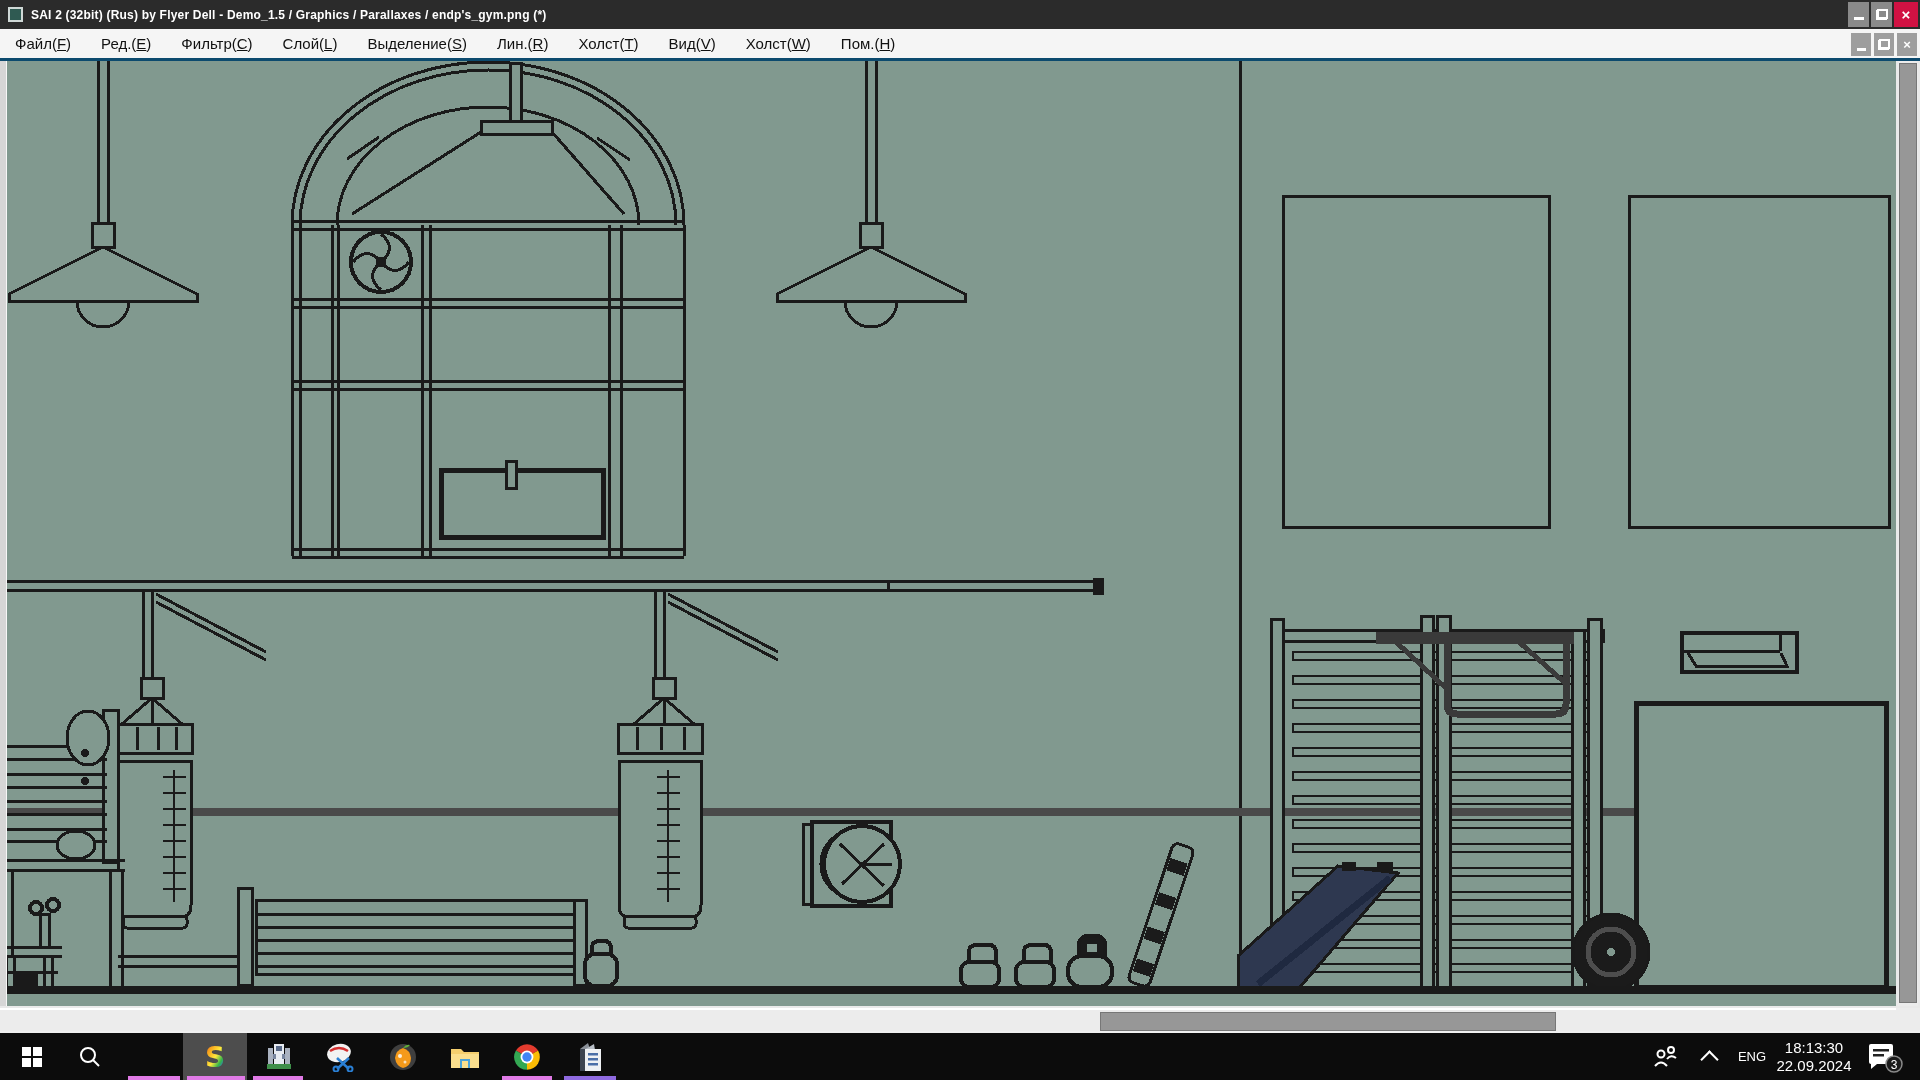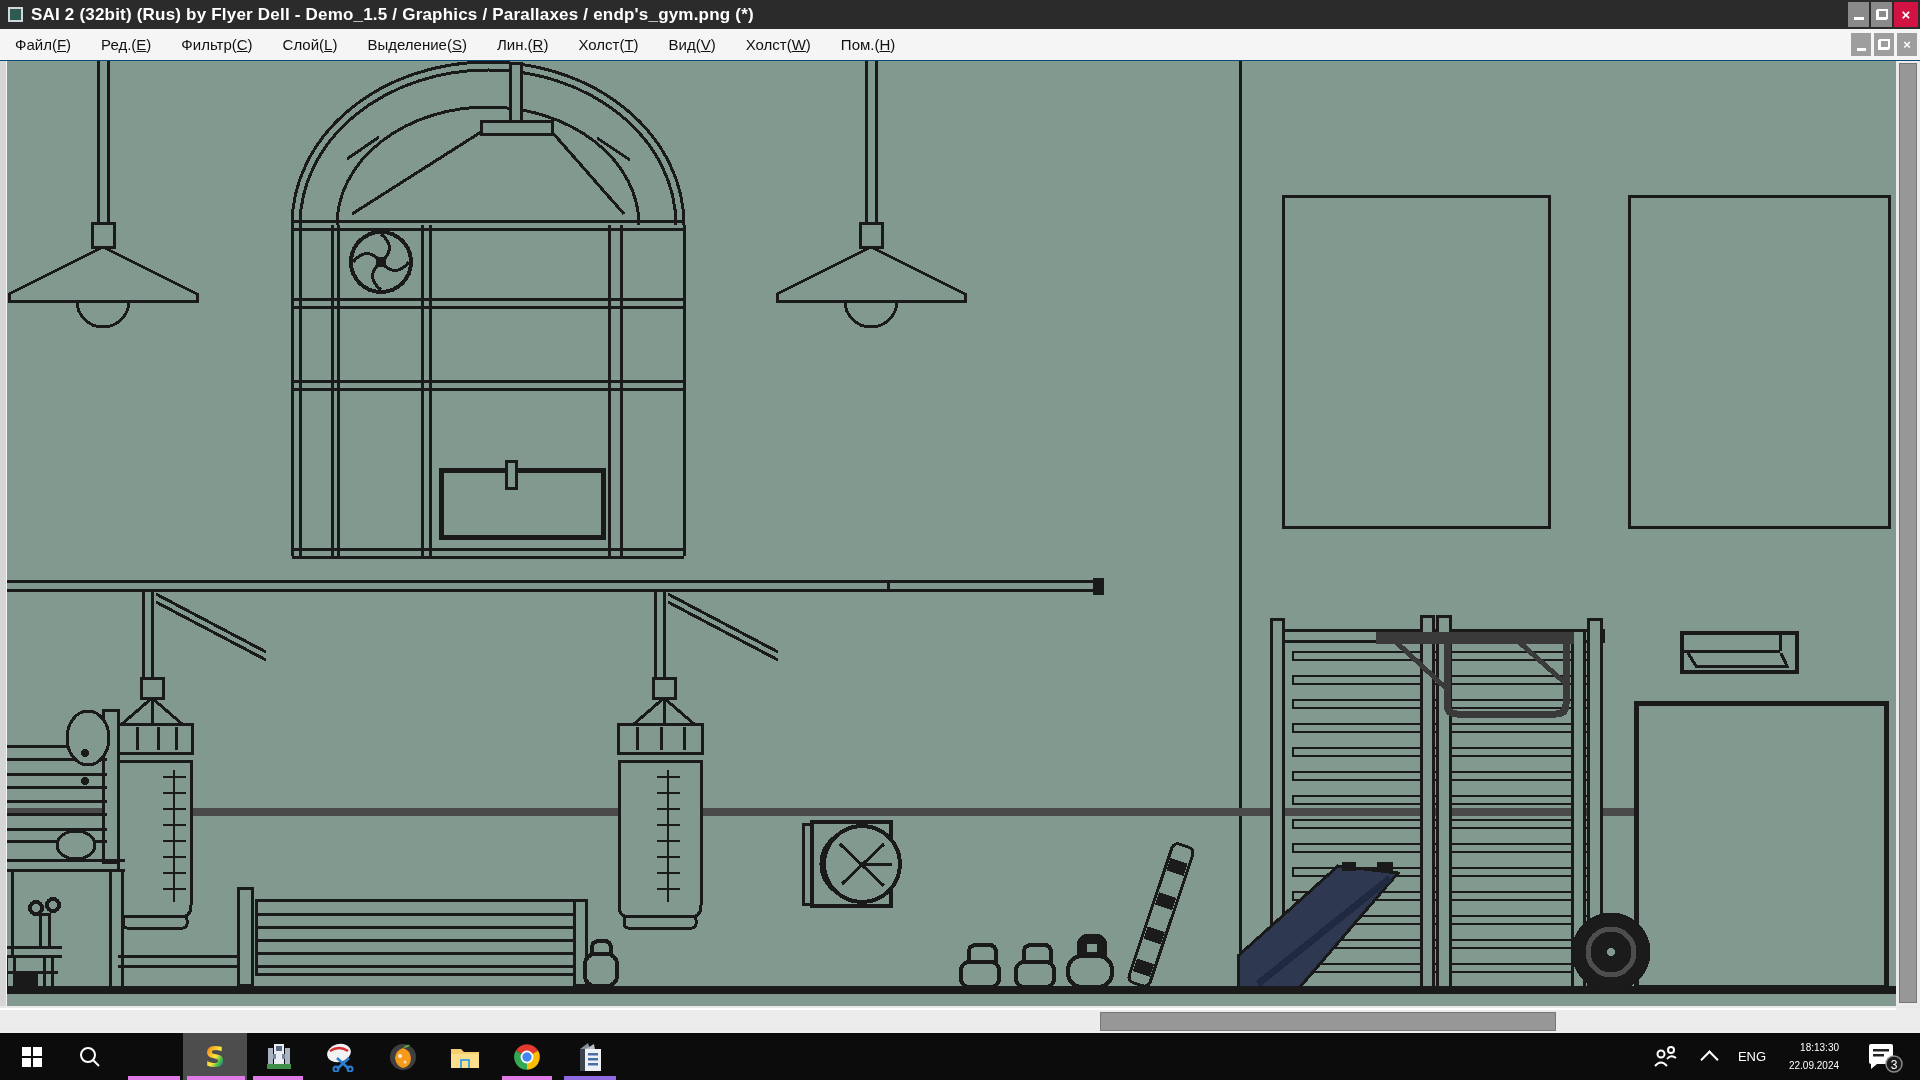--- a/index.html
+++ b/index.html
@@ -1,29 +1,29 @@
 <!DOCTYPE html>
 <html><head>
 <meta charset="utf-8">
 <style>
   html,body{margin:0;padding:0;width:1920px;height:1080px;overflow:hidden;
     font-family:"Liberation Sans","DejaVu Sans",sans-serif;background:#000;}
   
   .titlebar{position:relative;height:29px;background:#2b2b2b;display:flex;align-items:center;}
   .app-ico{width:15px;height:15px;margin:0 8px 0 8px;background:#2f5a52;border:2px solid #cfd8d6;box-sizing:border-box;}
-  .title-text{color:#fff;font-size:17px;font-weight:700;letter-spacing:.2px;white-space:nowrap;}
+  .title-text{color:#fff;font-size:12px;font-weight:700;letter-spacing:.2px;white-space:nowrap;}
   .winbtns{position:absolute;right:2px;top:2px;display:flex;gap:2px;}
   .wbtn{width:21px;height:25px;display:flex;align-items:center;justify-content:center;background:#8a8a8a;}
   .wbtn.close{width:24px;background:#d11243;color:#fff;font-size:15px;font-weight:700;}
   .glyph-min{width:10px;height:3px;background:#fff;margin-top:8px;}
   .glyph-restore{position:relative;width:10px;height:9px;}
   .glyph-restore:before{content:"";position:absolute;right:0;top:0;width:7px;height:6px;border:2px solid #fff;}
   .glyph-restore:after{content:"";position:absolute;left:0;bottom:0;width:7px;height:6px;border:2px solid #fff;background:#8a8a8a;}
   
-  .menubar{position:relative;height:32px;background:#f5f5f5;display:flex;align-items:center;border-bottom:1px solid #0c4a6e;box-sizing:border-box;}
+  .menubar{position:relative;height:32px;background:#f5f5f5;display:flex;align-items:center;border-bottom:3px solid #0c4a6e;box-sizing:border-box;}
   .mi{padding:0 15px;font-size:15px;color:#111;cursor:default;white-space:nowrap;}
   .mi .u{text-decoration:underline;}
   .menubtns{position:absolute;right:3px;top:4px;display:flex;gap:3px;}
   .mbtn{width:20px;height:23px;display:flex;align-items:center;justify-content:center;background:#9e9e9e;color:#fff;font-size:13px;font-weight:700;}
   .mbtn .glyph-min{margin-top:10px;width:9px;}
   .mbtn .glyph-restore:before,.mbtn .glyph-restore:after{border-width:2px;}
   .mbtn .glyph-restore:after{background:#9e9e9e;}
   
   .workspace{position:relative;height:972px;background:#e9e9e9;}
   .canvas-wrap{position:absolute;left:0;top:0;width:1896px;height:945px;}
@@ -34,21 +34,21 @@
   .hthumb{position:absolute;left:1100px;top:2px;width:456px;height:19px;background:#979797;border:1px solid #777;box-sizing:border-box;}
   .corner{position:absolute;right:0;top:947px;width:24px;height:23px;background:#ececec;}
   .frame-bottom{position:absolute;left:0;top:970px;width:1920px;height:2px;background:#f0f0f0;}
   
   .taskbar{position:relative;height:47px;background:#0c0c0c;}
   .tb{position:absolute;top:0;height:47px;display:flex;align-items:center;justify-content:center;}
   .tb.active{background:#4d4d4d;}
   .uline{position:absolute;bottom:0;height:4px;}
   .tray-item{position:absolute;top:0;height:47px;display:flex;align-items:center;justify-content:center;color:#fff;}
   .lang{font-size:13px;}
-  .clockblk{text-align:right;font-size:10px;line-height:18px;}
+  .clockblk{text-align:center;font-size:15px;line-height:18px;}
   .chev{width:11px;height:11px;border-left:2px solid #fff;border-top:2px solid #fff;transform:rotate(45deg);margin-top:6px;}
 </style>
 </head>
 <body>
 
 <div class="titlebar">
   <div class="app-ico"></div>
   <div class="title-text">SAI 2 (32bit) (Rus) by Flyer Dell - Demo_1.5 / Graphics / Parallaxes / endp's_gym.png (*)</div>
   <div class="winbtns">
     <div class="wbtn">

